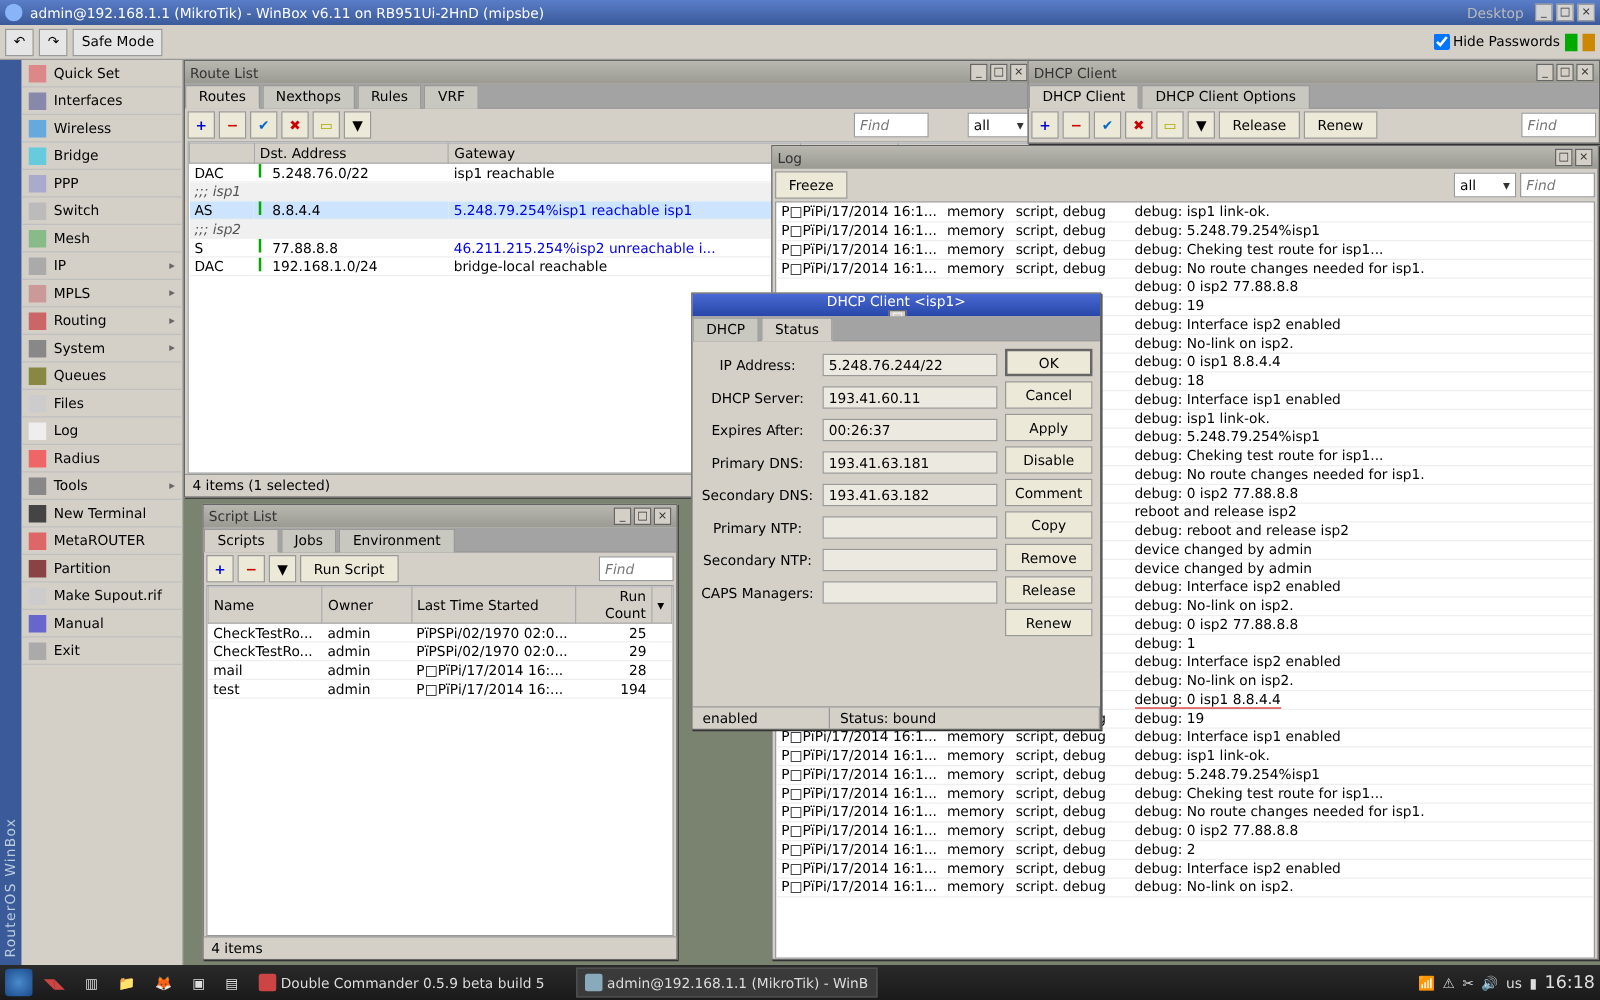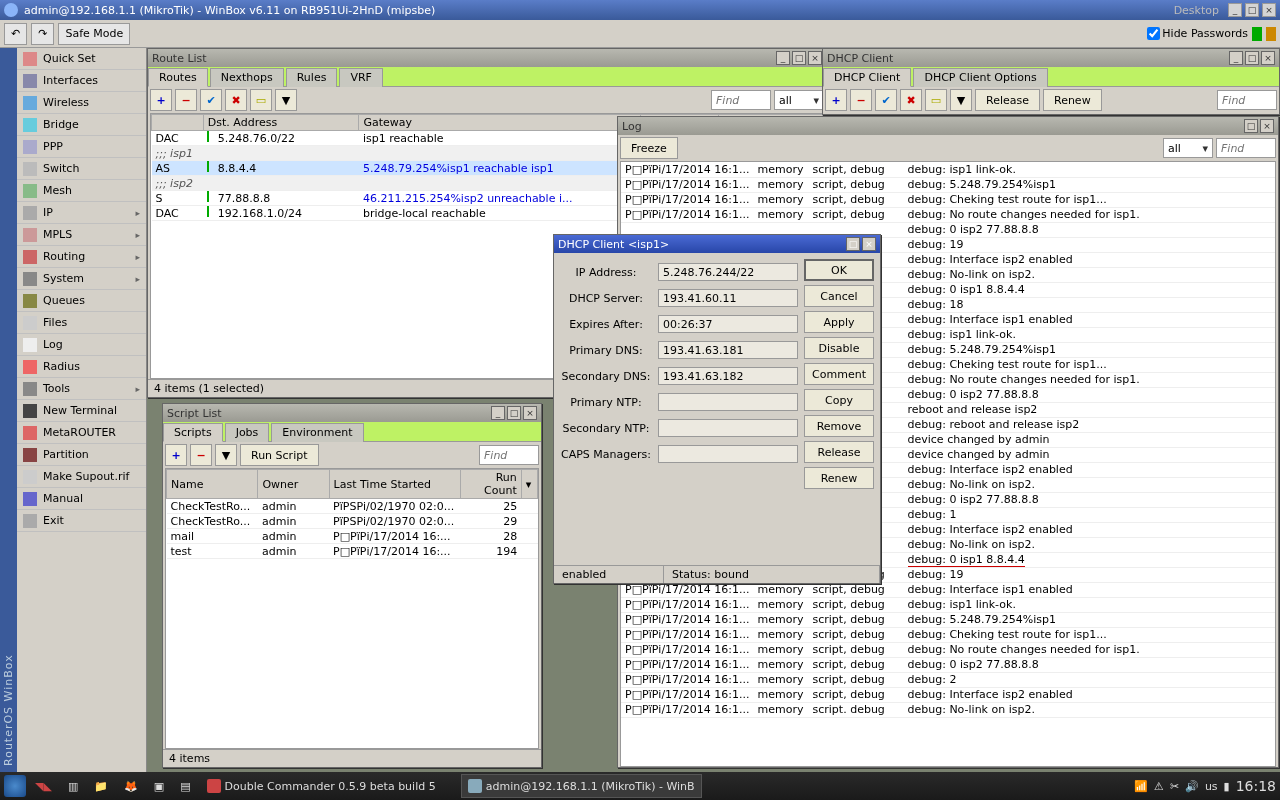--- a/index.html
+++ b/index.html
@@ -20,31 +20,31 @@
 .sidebar { width: 130px; background:#d4d0c8; border-right:1px solid #888; display:flex; flex-direction:column; }
 .sidebar .item { height:22px; display:flex; align-items:center; padding:0 6px; gap:6px; border-bottom:1px solid #c0c0c0; cursor:pointer;}
 .sidebar .iicon { width:14px; height:14px; display:inline-block; }
 .sidebar .sub::after{ content:"▸"; margin-left:auto; color:#666; font-size:9px;}
 .sidetext { writing-mode: vertical-rl; transform:rotate(180deg); background:#3a5a9a; color:#bcd; padding:6px 2px; font-size:11px; letter-spacing:1px;}
 
 .workspace { flex:1; position:relative; background:#7a8270; }
 
 .win { position:absolute; background:#d4d0c8; border:1px solid #666; box-shadow:1px 1px 0 #333; display:flex; flex-direction:column;}
 .win-title { height:18px; background:linear-gradient(#b8b8b0,#9a9a92); display:flex; align-items:center; padding:0 4px; font-size:11px; color:#333;}
-.win-title.active { background:linear-gradient(#4a6ad4,#2846a8); color:#fff;}
+.win-title.active { background:linear-gradient(#4a6ad4,#2846a8); color:#fff;flex-direction:column;}
 .win-title .spacer{flex:1;}
 .win-title .wctl { width:14px; height:14px; border:1px solid #666; background:#d4d0c8; margin-left:2px; font-size:9px; display:flex;align-items:center;justify-content:center;cursor:pointer;}
-.tabs { height:20px; background:#bef264; display:flex; border-bottom:1px solid #999; }
+.tabs { height:20px; background:#a3a3a3; display:flex; border-bottom:1px solid #999; }
 .tab { padding:2px 10px; border:1px solid #999; border-bottom:none; background:#c8c8c0; margin-right:2px; cursor:pointer; position:relative; top:1px;}
 .tab.active { background:#d4d0c8; border-bottom:1px solid #d4d0c8;}
 .wtoolbar{ height:26px; display:flex; align-items:center; gap:3px; padding:2px;}
 .ibtn { width:22px; height:22px; border:1px solid #999; background:#ece9d8; display:flex;align-items:center;justify-content:center; font-weight:bold; cursor:pointer;}
 .btn { height:22px; border:1px solid #999; background:#ece9d8; padding:0 10px; display:flex;align-items:center;justify-content:center; cursor:pointer;}
 .findbox { width:60px; height:20px; border:1px solid #999; background:#fff; color:#999; font-style:italic; padding:0 4px;}
-.combo { height:20px; border:1px solid #999; background:#fff; padding:0 4px; display:flex;align-items:center; gap:4px;}
+.combo { height:20px; border:1px solid #999; background:#fff; padding:0 4px; display:flex;align-items:center; gap:4px;margin-left:28px;}
 .combo::after{content:"▾"; color:#333; margin-left:auto;}
 
 .grid { flex:1; background:#fff; overflow:auto; border:1px solid #999; margin:0 2px;}
 .grid table { width:100%; border-collapse:collapse; }
 .grid th { background:#d4d0c8; border:1px solid #aaa; padding:1px 4px; text-align:left; font-weight:normal; height:16px;}
 .grid td { border-bottom:1px solid #eee; padding:0 4px; height:15px; white-space:nowrap; overflow:hidden;}
 .grid tr.selected td { background:#cde4ff;}
 .grid tr.comment td { background:#f0f0f0; color:#555; font-style:italic;}
 .blue { color:#0000dd;}
 .status { height:18px; border-top:1px solid #999; padding:0 6px; display:flex; align-items:center; background:#d4d0c8;}
@@ -608,20 +608,24 @@
       </div>
     </div>
 
     <div class="win" style="left:406px;top:186px;width:328px;height:350px;z-index:50;">
       <div class="win-title active">
           <span>DHCP Client &lt;isp1&gt;</span>
           <span class="spacer"></span>
         <span class="wctl">□</span>
         <span class="wctl">×</span>
       </div>
+      <div class="tabs" id="dhcp-tabs">
+          <div class="tab">DHCP</div>
+          <div class="tab active">Status</div>
+        </div>
       <div class="form">
         <div class="form-fields" id="dhcp-fields">
             <div class="form-row">
               <label>IP Address:</label>
               <div class="val">5.248.76.244/22</div>
             </div>
             <div class="form-row">
               <label>DHCP Server:</label>
               <div class="val">193.41.60.11</div>
             </div>

